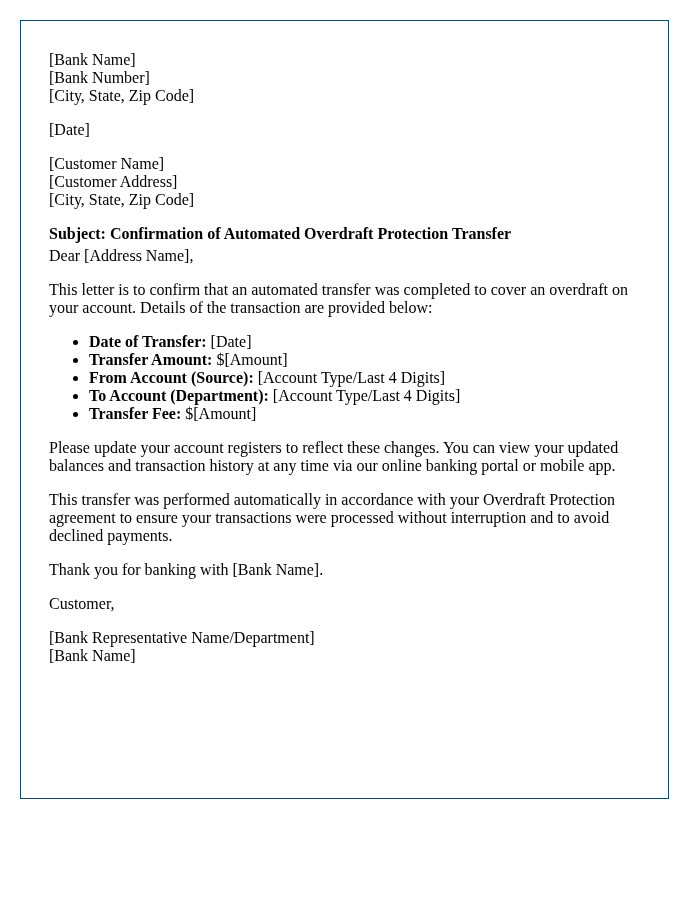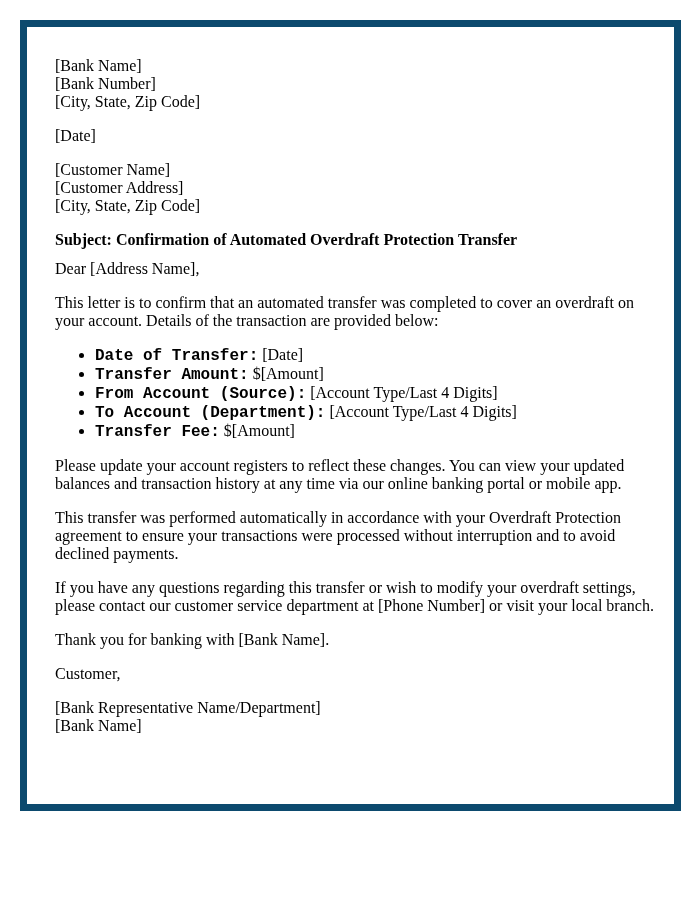--- a/index.html
+++ b/index.html
@@ -4,30 +4,30 @@
   <style>
     html, body { margin: 0; padding: 0; background: #ffffff; }
     body {
       width: 700px; height: 900px; position: relative;
       font-family: "Liberation Serif", "DejaVu Serif", serif;
       font-size: 16px; line-height: 18px; color: #000;
     }
     .letter {
       position: absolute; left: 20px; top: 20px;
       width: 599px; height: 727px;
-      border: 7px solid #0c4a6e;
+      border: 1px solid #0c4a6e;
       padding: 30px 20px 20px 28px;
     }
     .block { margin: 0 0 16px 0; }
     .block div { white-space: nowrap; }
-    .subject { font-weight: bold; margin: 0 0 11px 0; }
+    .subject { font-weight: bold; margin: 0 0 4px 0; }
     p { margin: 0 0 16px 0; }
     ul { margin: 0 0 16px 0; padding-left: 40px; }
     li { margin: 0; }
-    li b { font-weight: bold; font-family: Liberation Mono, monospace; }
+    li b { font-weight: bold; }
   </style>
 </head>
 <body>
 
 <div class="letter">
   <div class="block">
     <div>[Bank Name]</div>
     <div>[Bank Number]</div>
     <div>[City, State, Zip Code]</div>
   </div>
@@ -49,21 +49,20 @@
   <ul>
     <li><b>Date of Transfer:</b><span> [Date]</span></li>
     <li><b>Transfer Amount:</b><span> $[Amount]</span></li>
     <li><b>From Account (Source):</b><span> [Account Type/Last 4 Digits]</span></li>
     <li><b>To Account (Department):</b><span> [Account Type/Last 4 Digits]</span></li>
     <li><b>Transfer Fee:</b><span> $[Amount]</span></li>
   </ul>
 
   <p>Please update your account registers to reflect these changes. You can view your updated balances and transaction history at any time via our online banking portal or mobile app.</p>
   <p>This transfer was performed automatically in accordance with your Overdraft Protection agreement to ensure your transactions were processed without interruption and to avoid declined payments.</p>
-  <p>If you have any questions regarding this transfer or wish to modify your overdraft settings, please contact our customer service department at [Phone Number] or visit your local branch.</p>
   <p>Thank you for banking with [Bank Name].</p>
 
   <p>Customer,</p>
 
   <div class="block">
     <div>[Bank Representative Name/Department]</div>
     <div>[Bank Name]</div>
   </div>
 </div>
 

